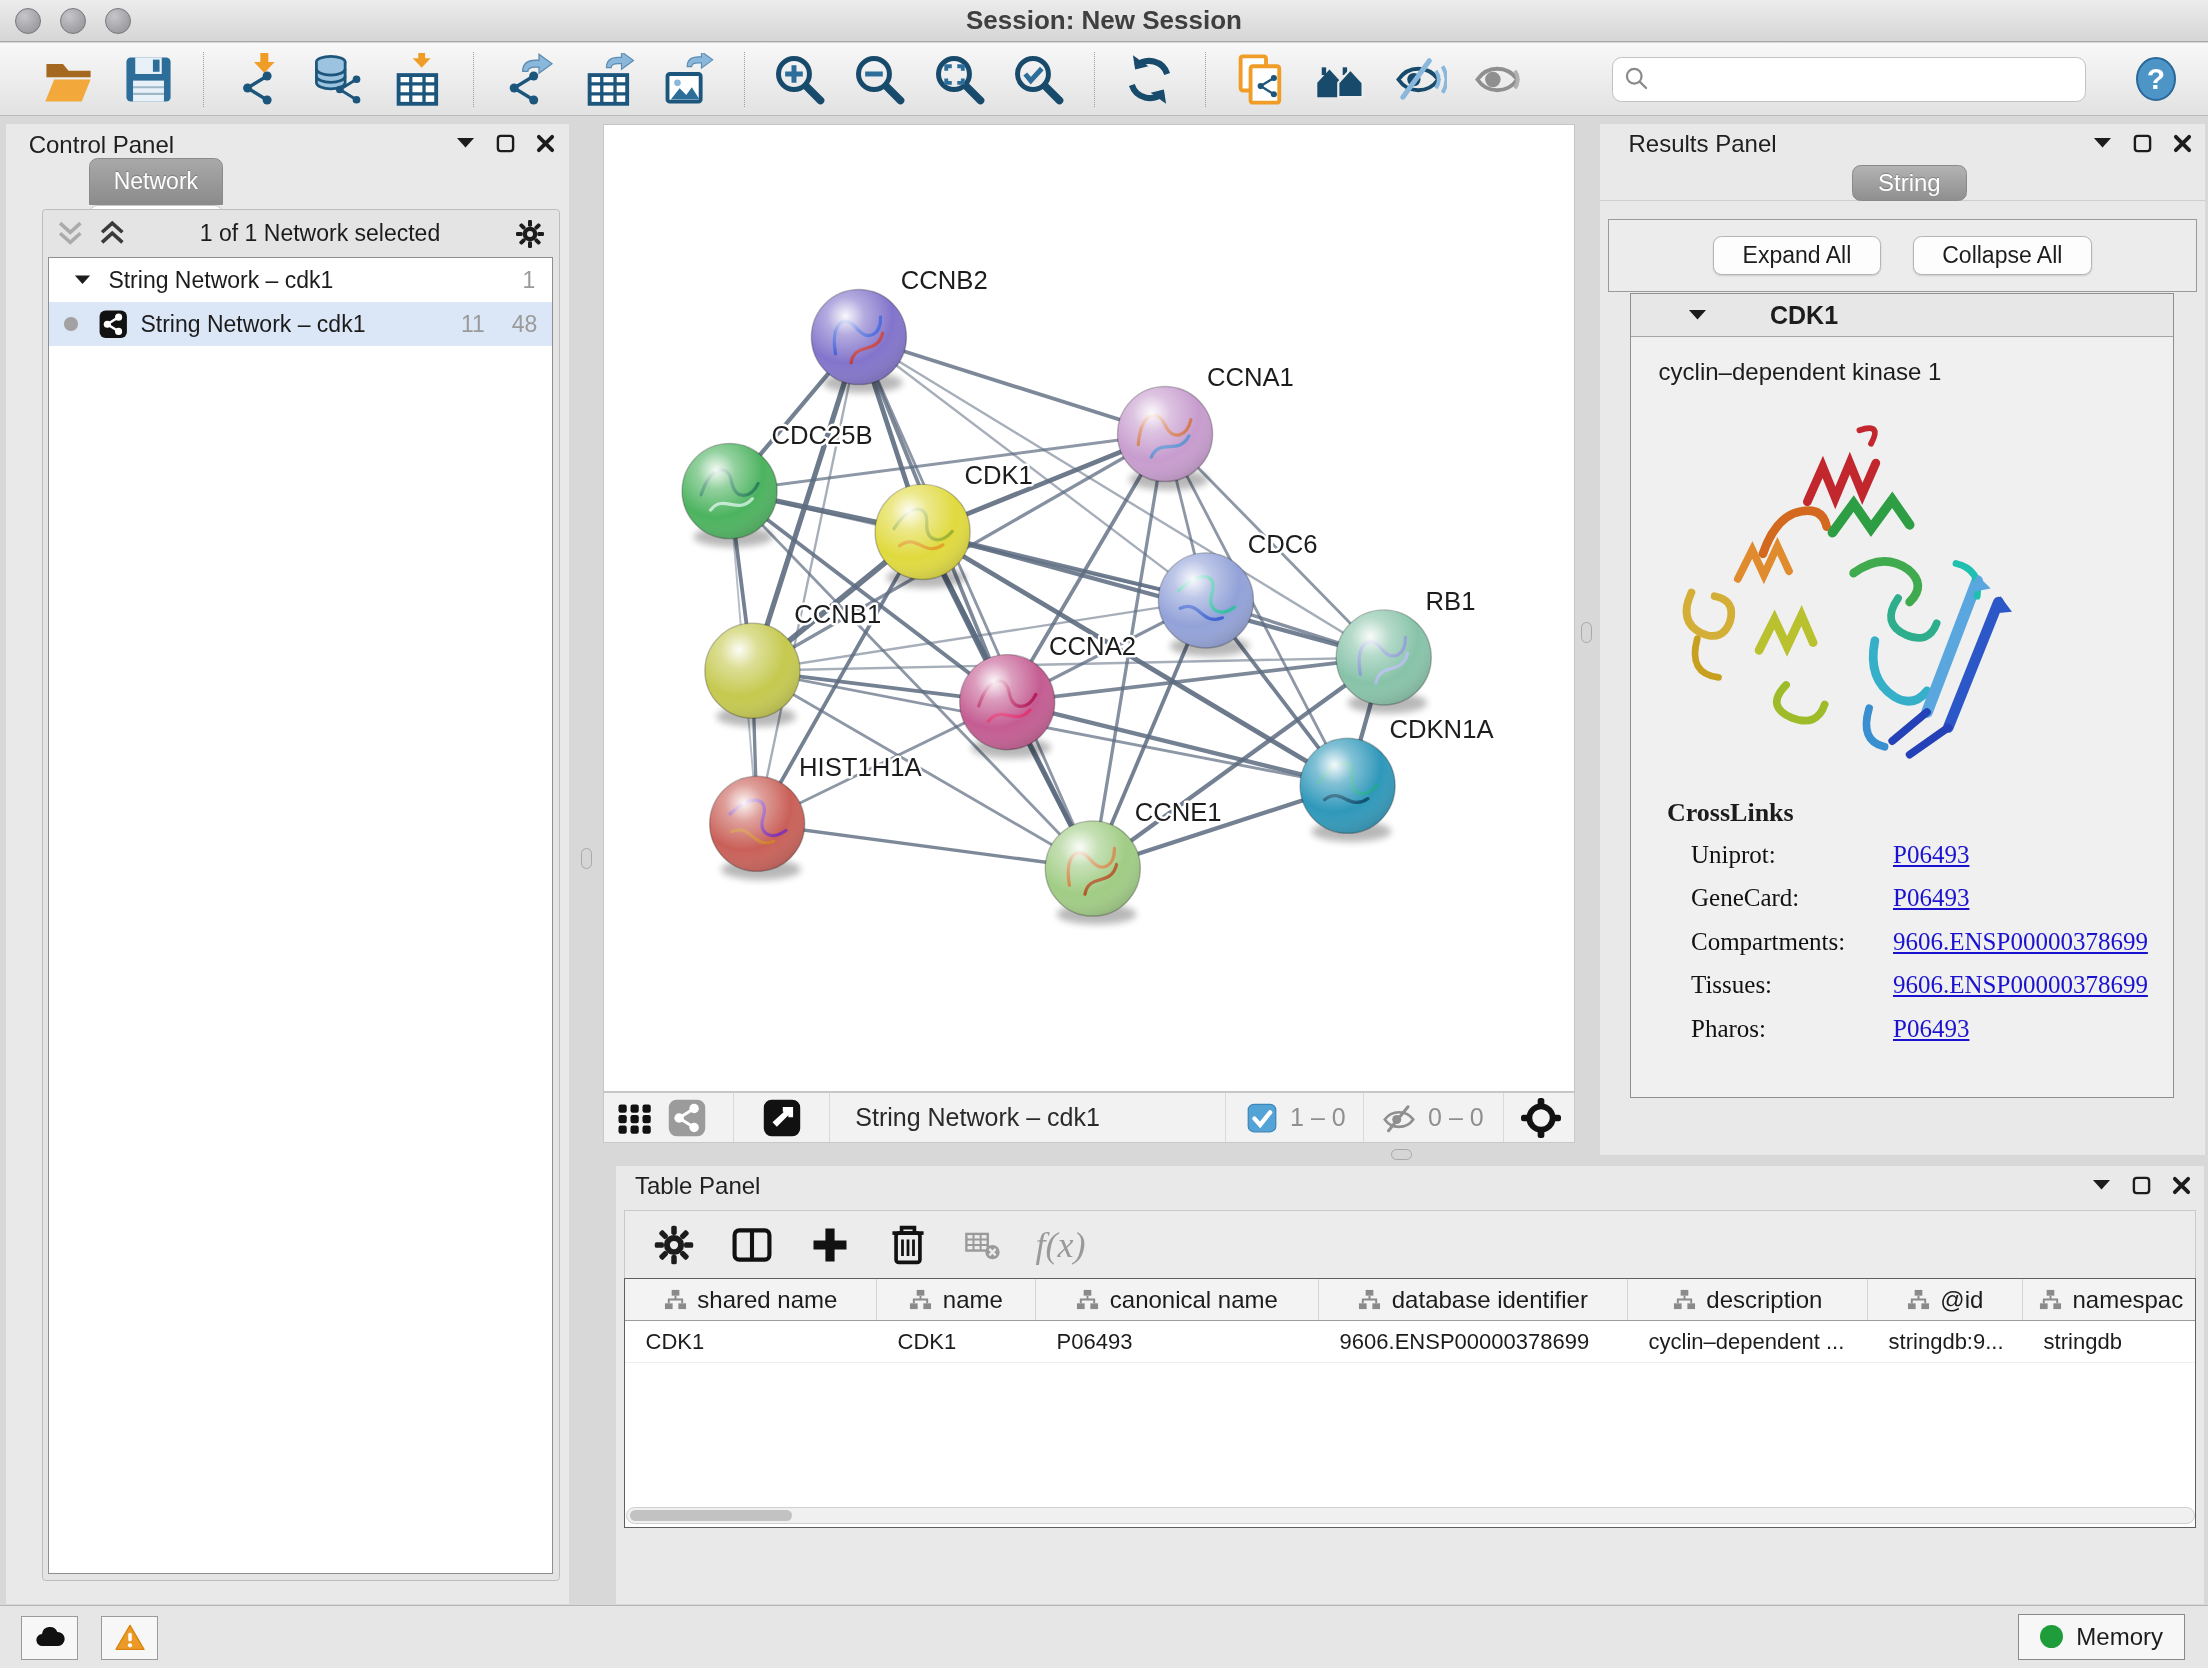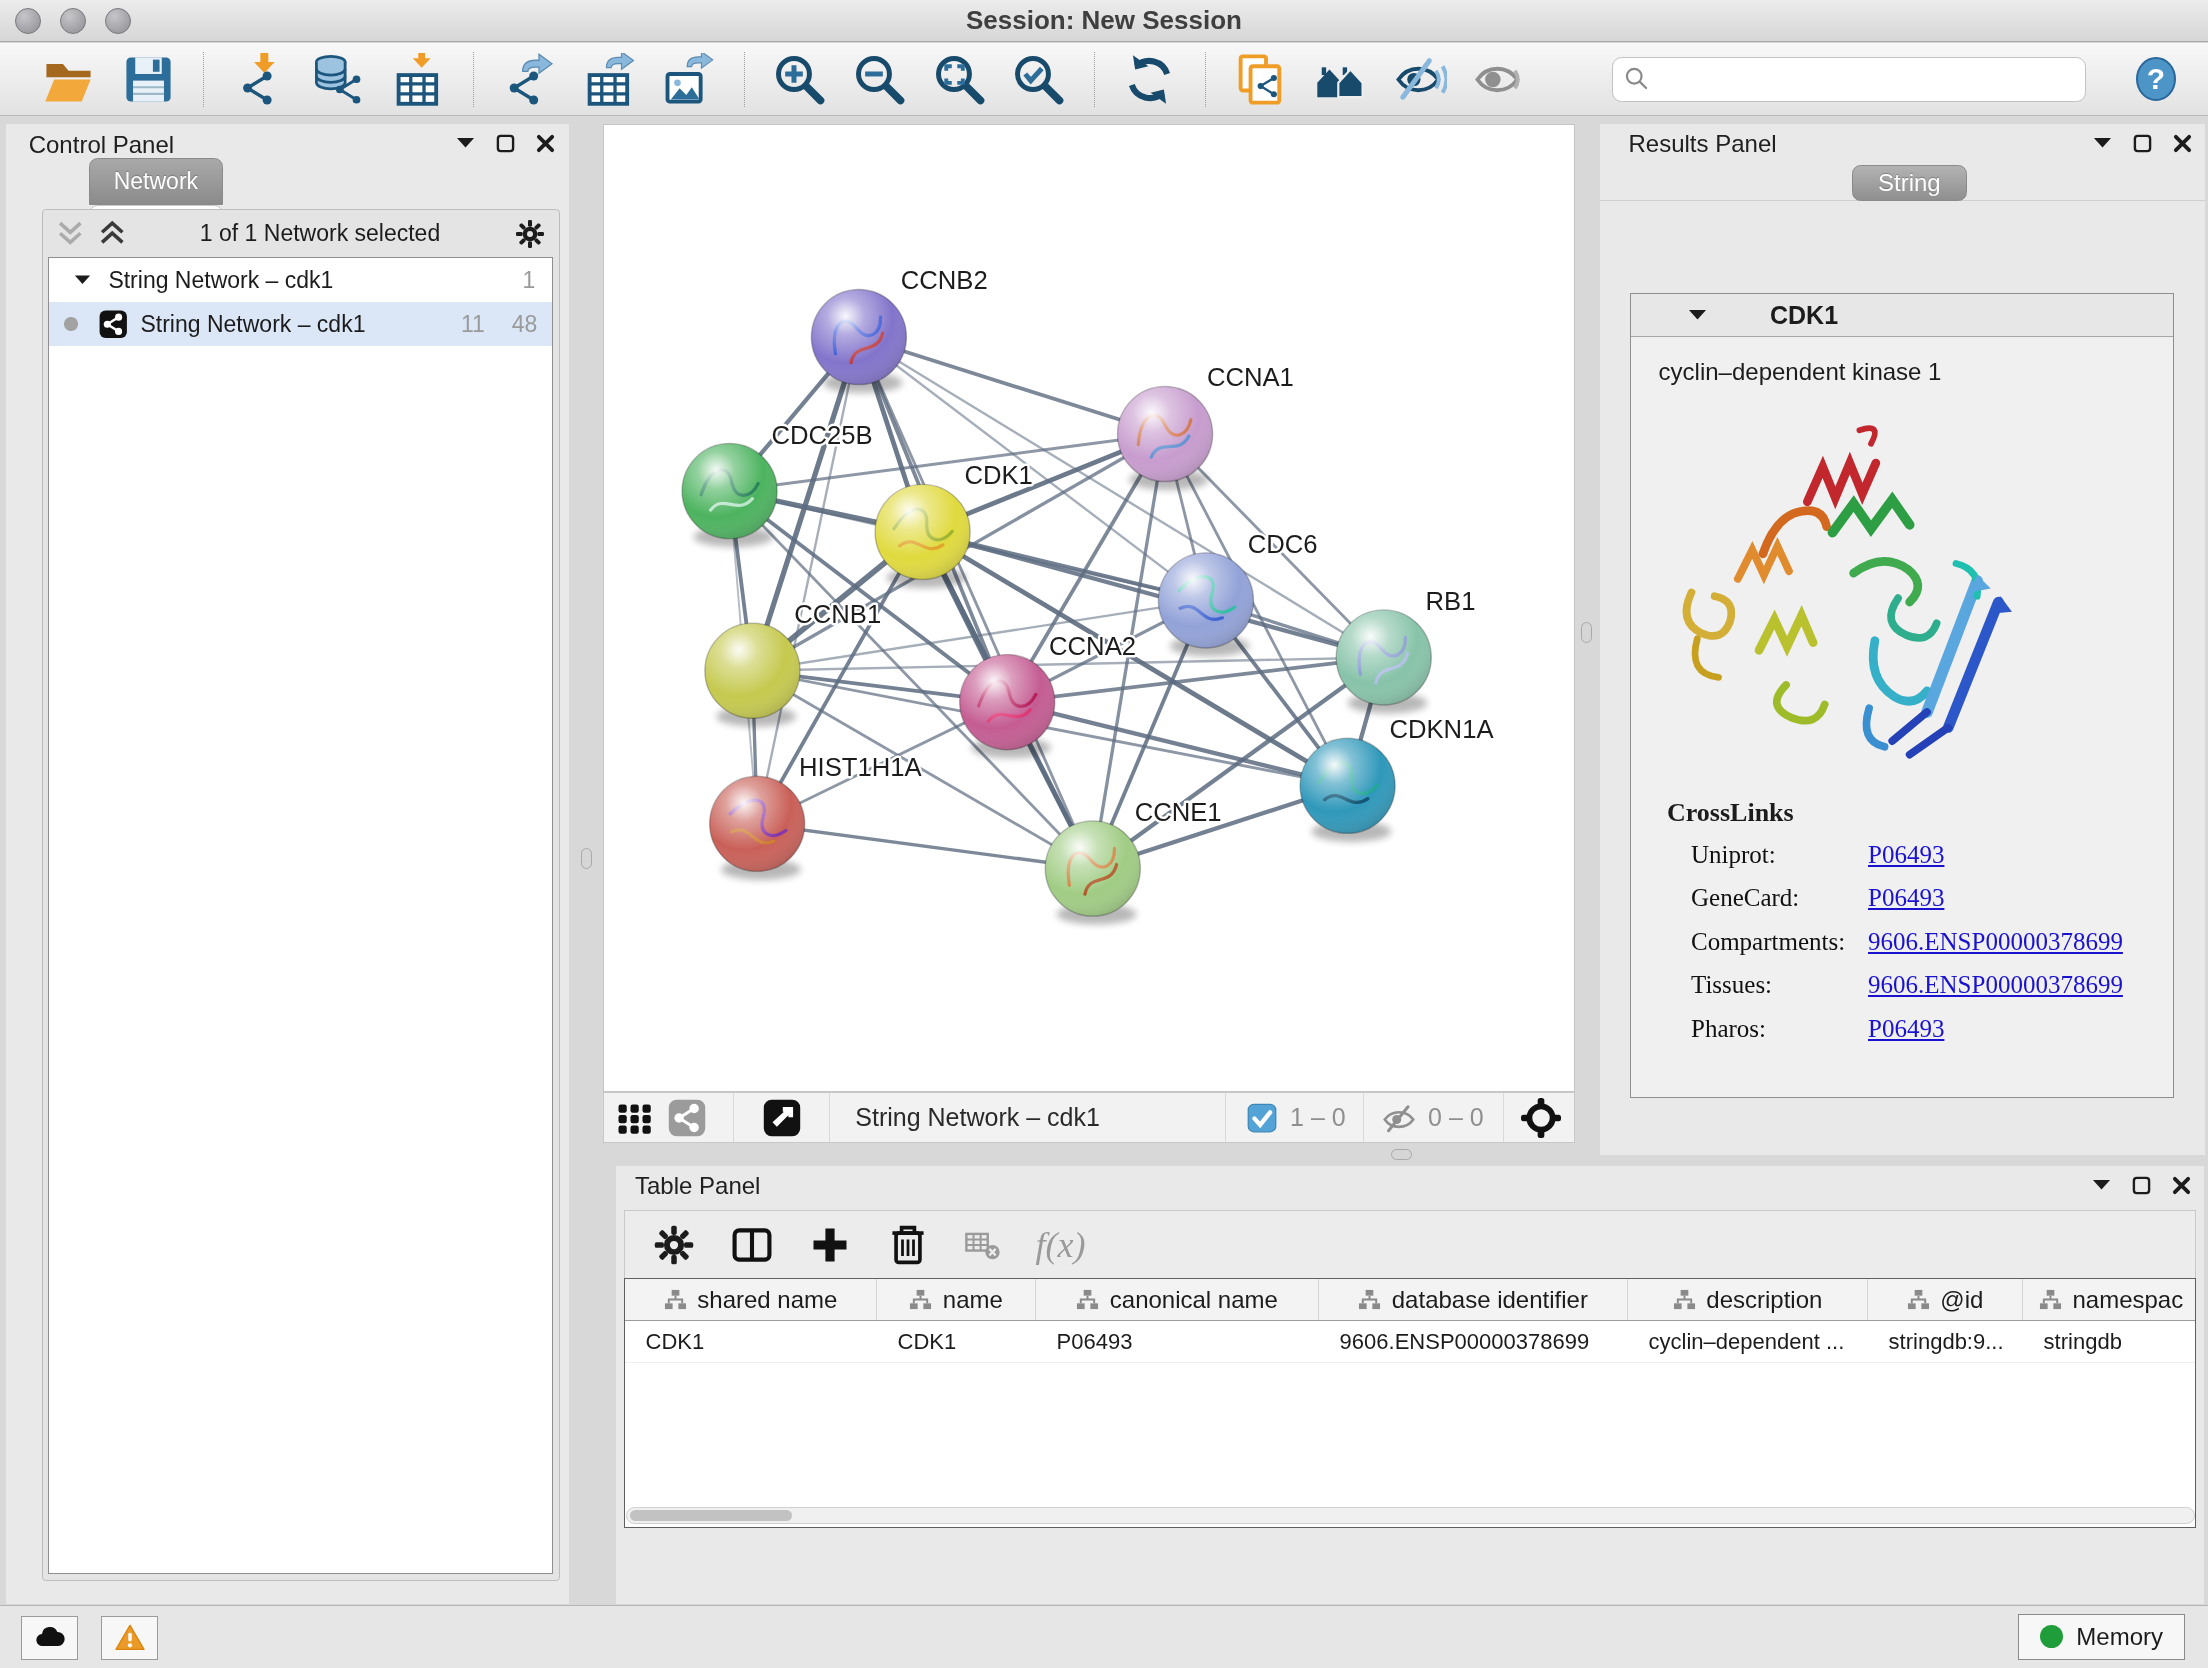--- a/index.html
+++ b/index.html
@@ -77,21 +77,21 @@
   .rp-btn { height:39px; padding:0 28.5px; display:flex; align-items:center; font-size:23px;
     background:#fdfdfd; border:1px solid #b5b5b5; border-radius:8.6px; box-shadow:0 1px 1.9px rgba(0,0,0,.15); }
   .rp-box { position:absolute; left:30px; right:31px; top:169px; bottom:57px;
     border:1.9px solid #8f8f8f; background:#f0f0f0; }
   .rp-boxhead { height:43px; background:#e7e7e7; border-bottom:1.9px solid #a5a5a5;
     display:flex; align-items:center; padding-left:57px; }
   .rp-boxhead b { margin-left:63px; font-size:25px; }
   .rp-desc { margin:21px 0 0 27.6px; font-size:24px; }
   .rp-img { margin:23px 0 0 39px; width:348px; height:361px; }
   .xl-head { margin:25px 0 0 36px; font-family:"Liberation Serif",serif; font-weight:bold; font-size:26px; }
-  .xrow { display:flex; margin:9.5px 0 0 60px; font-family:"Liberation Serif",serif; font-size:25px; height:34px; align-items:center;}
+  .xrow { display:flex; margin:9.5px 0 0 60px; font-family:"Liberation Serif",serif; font-size:25px; height:34px; align-items:center;gap:25px;}
   .xrow .xlabel { width:177px; color:#111; }
   .xrow a { color:#1a12cf; text-decoration:underline; }
   
   #table-panel { left:616px; top:1166px; width:1588px; height:438px; }
   #tp-title { position:absolute; left:19px; top:5.7px; }
   .tp-toolbar { position:absolute; left:7.6px; top:44px; right:7.6px; height:68px;
     background:#ececec; border:1px solid #c9c9c9; border-bottom:none; display:flex; align-items:center; padding-left:27px; gap:34px; }
   .tp-toolbar svg { width:44px; height:44px; }
   .fx { font-family:"Liberation Serif",serif; font-style:italic; font-size:36px; color:#9a9a9a; }
   .tbl { position:absolute; left:7.6px; right:7.6px; top:112px; bottom:76px; background:#fff;
@@ -614,20 +614,24 @@
       </svg>
     <svg width="19" height="19" viewBox="0 0 20 20">
         <rect x="2" y="2" width="16" height="16" rx="3" fill="none" stroke="#1c1c1c" stroke-width="2.5"></rect>
       </svg>
     <svg width="19" height="19" viewBox="0 0 20 20">
         <path d="M3 3l14 14M17 3L3 17" stroke="#1c1c1c" stroke-width="4" stroke-linecap="round"></path>
       </svg>
   </div>
   <div class="rp-line"></div>
   <div id="rp-tab">String</div>
+  <div class="rp-btnbox">
+    <div class="rp-btn">Expand All</div>
+    <div class="rp-btn">Collapse All</div>
+  </div>
   <div class="rp-box">
     <div class="rp-boxhead">
       <svg width="19" height="11.4" viewBox="0 0 20 12">
           <path d="M1 1h18L10 11z" fill="#1c1c1c"></path>
         </svg>
       <b>CDK1</b>
     </div>
     <div class="rp-desc">cyclin–dependent kinase 1</div>
     <svg class="rp-img" viewBox="0 0 360 374">
       <g fill="none" stroke-linecap="round">

